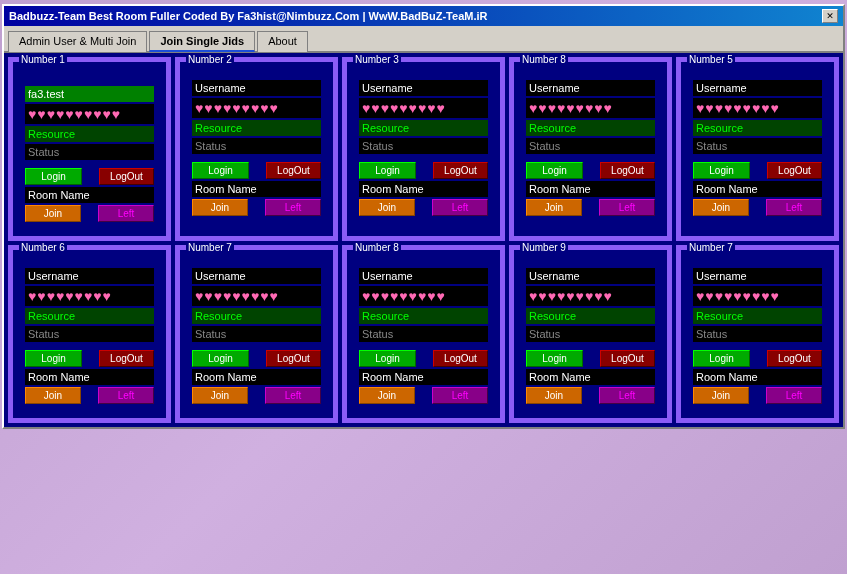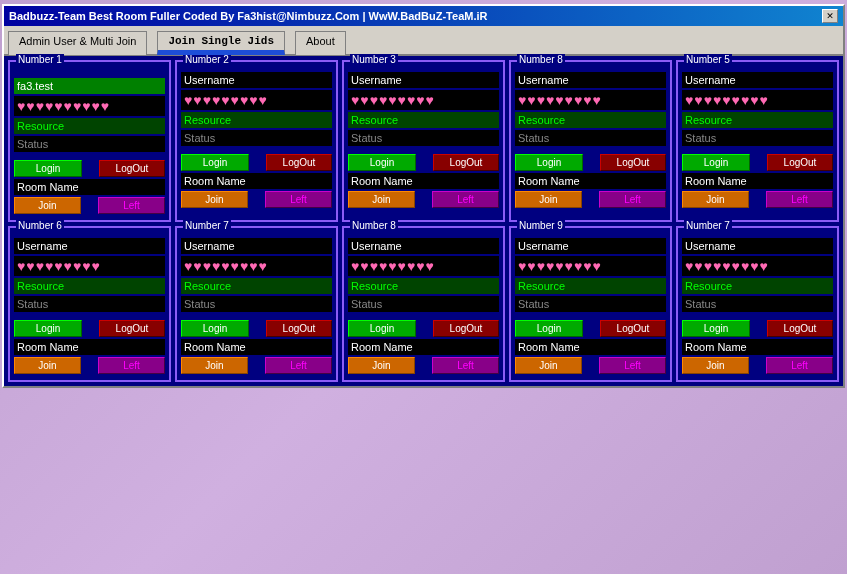--- a/index.html
+++ b/index.html
@@ -43,52 +43,51 @@
       border-right-color: #808080;
       border-bottom-color: #808080;
       font-size: 9px;
       cursor: pointer;
       display: flex;
       align-items: center;
       justify-content: center;
     }
     .tabs {
       display: flex;
-      gap: 10px;
+      gap: 2px;
       padding: 4px 4px 0 4px;
       background: #d4d0c8;
       border-bottom: 2px solid #808080;
     }
     .tab {
       padding: 3px 10px;
       background: #d4d0c8;
       border: 1px solid #808080;
       border-bottom: none;
       cursor: pointer;
       font-size: 11px;
       position: relative;
       top: 1px;
     }
     .tab.active {
       background: #d4d0c8;
-      border-bottom: 5px solid #1d4ed8;
+      border-bottom: 2px solid #1d4ed8;
       font-weight: bold;
       z-index: 1;
-      font-family: Liberation Mono, monospace;
     }
     .content {
       background: #000080;
       padding: 4px;
       display: grid;
       grid-template-columns: repeat(5, 1fr);
       gap: 4px;
     }
     .number-box {
-      border: 2px solid #8b5cf6;
-      padding: 4px;
+      border: 5px solid #8b5cf6;
+      padding: 12px;
       position: relative;
     }
     .number-label {
       position: absolute;
       top: -8px;
       left: 6px;
       background: #000080;
       color: white;
       font-size: 10px;
       padding: 0 2px;

